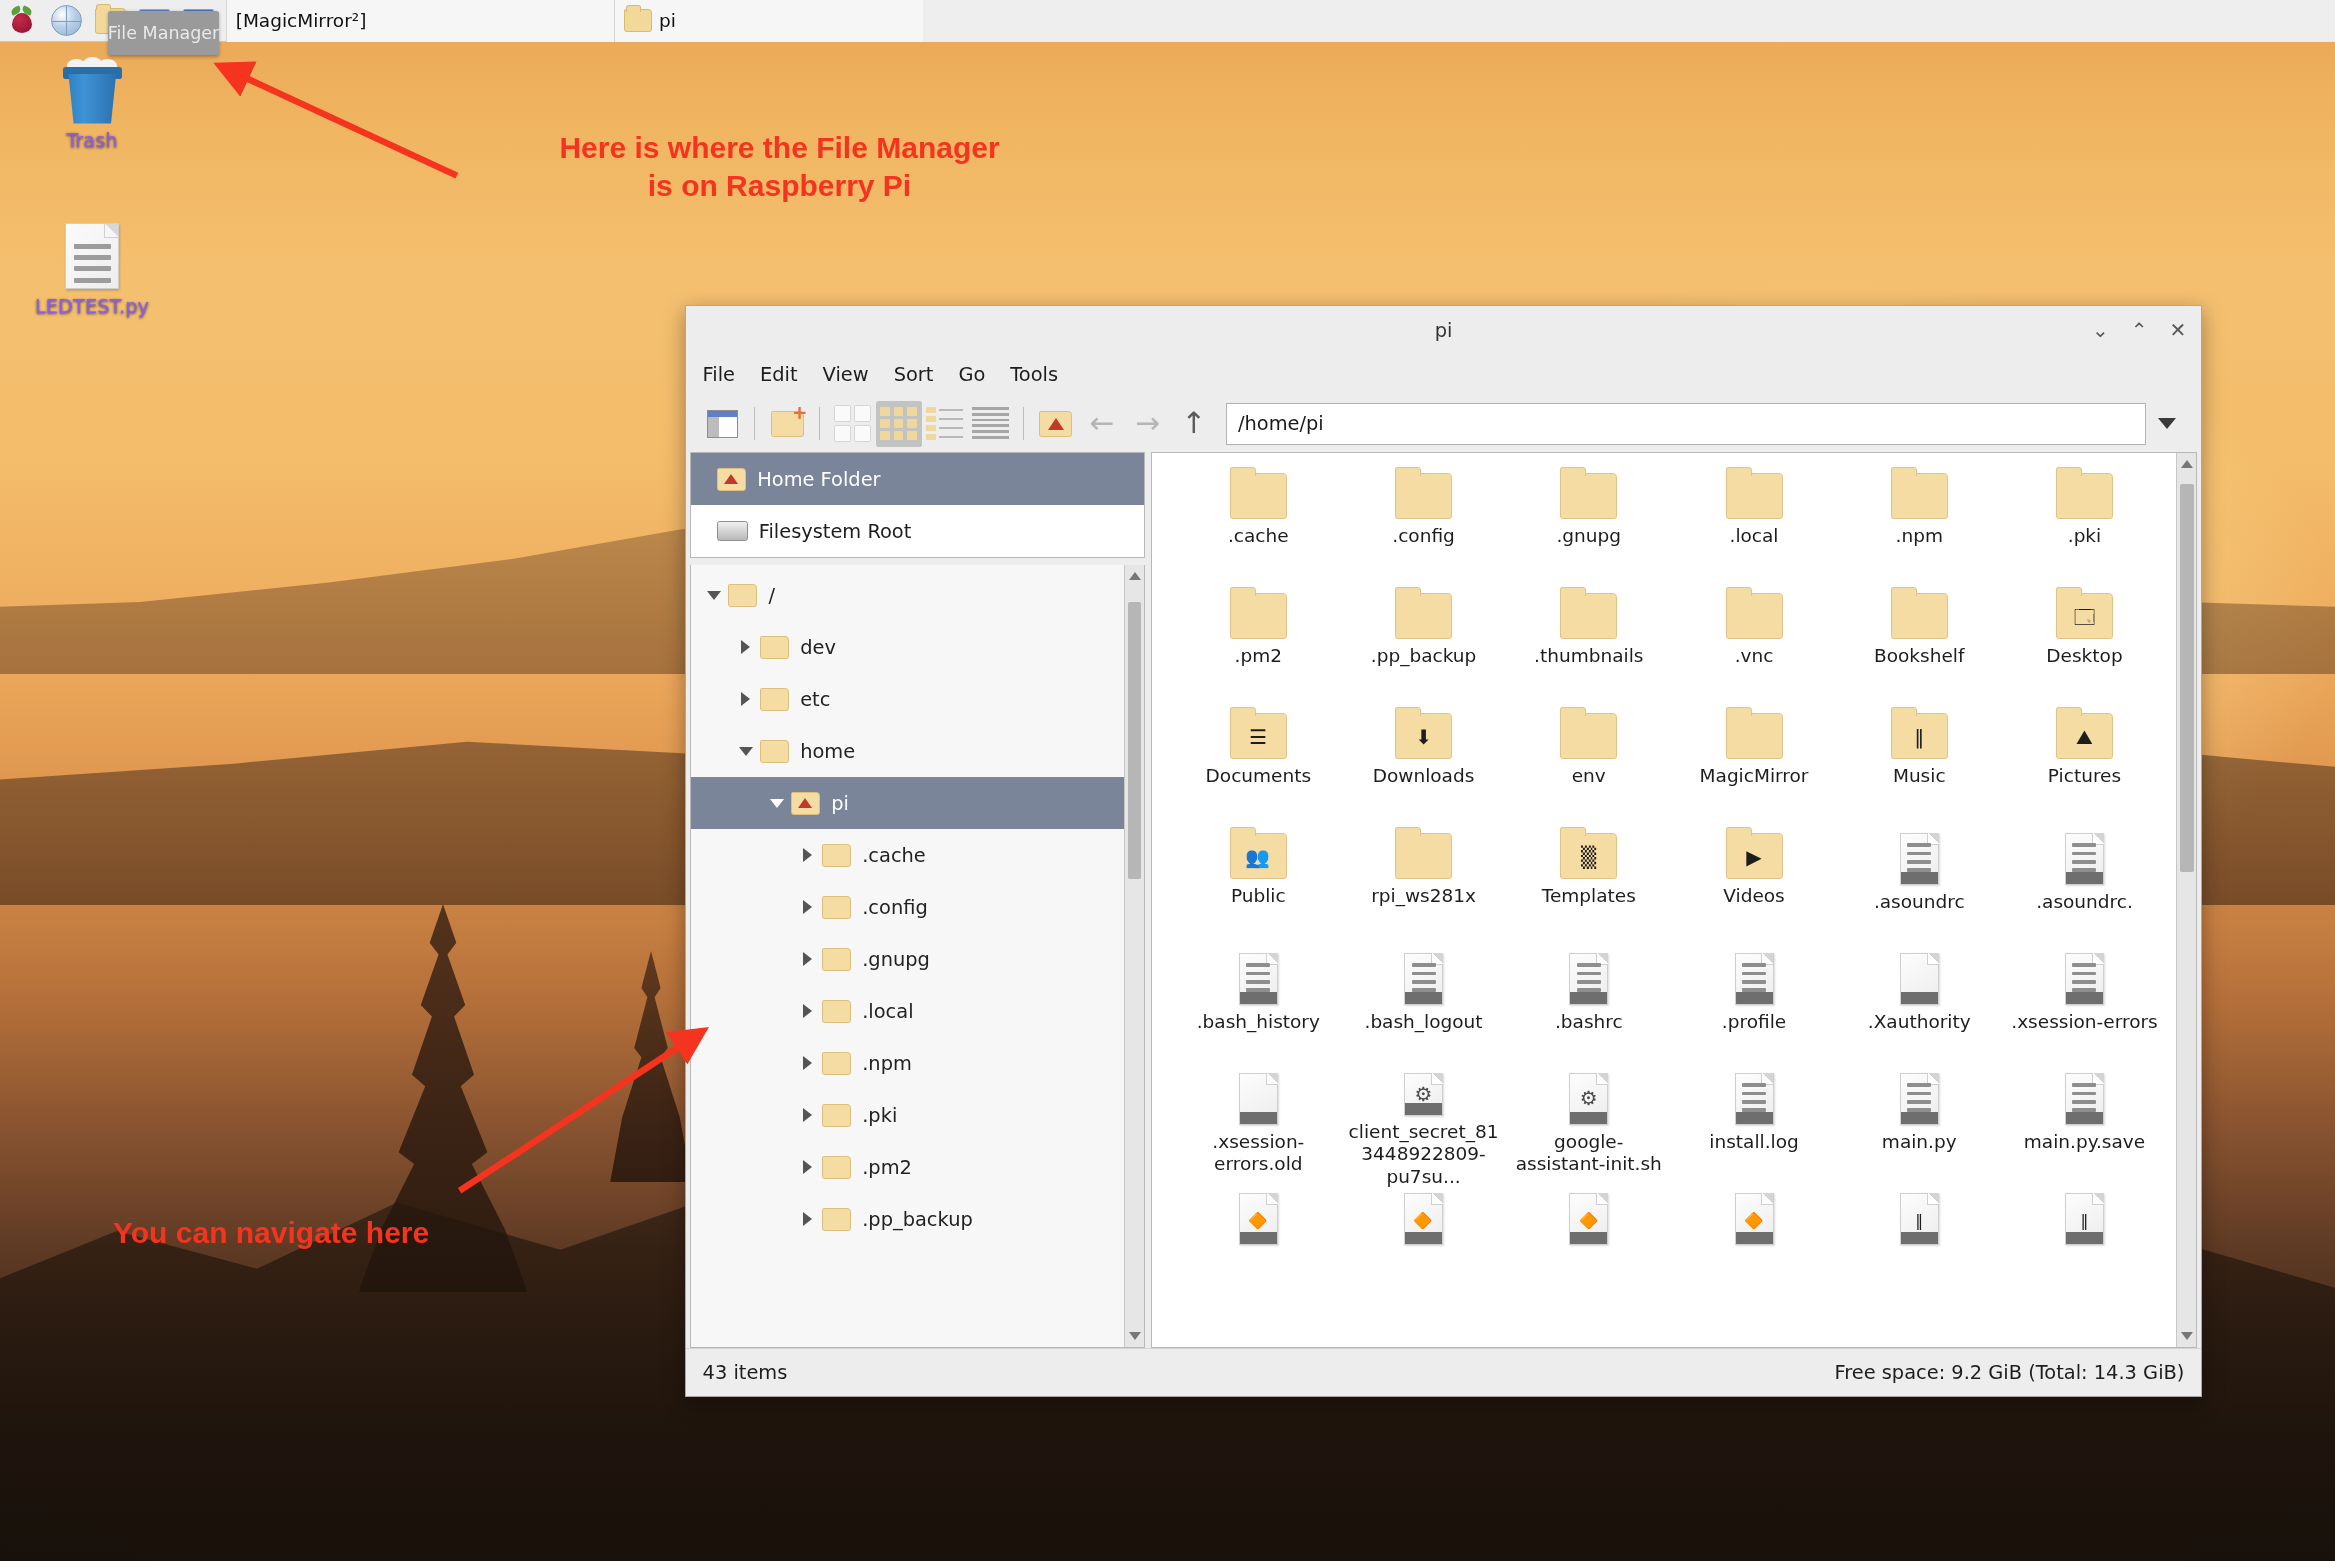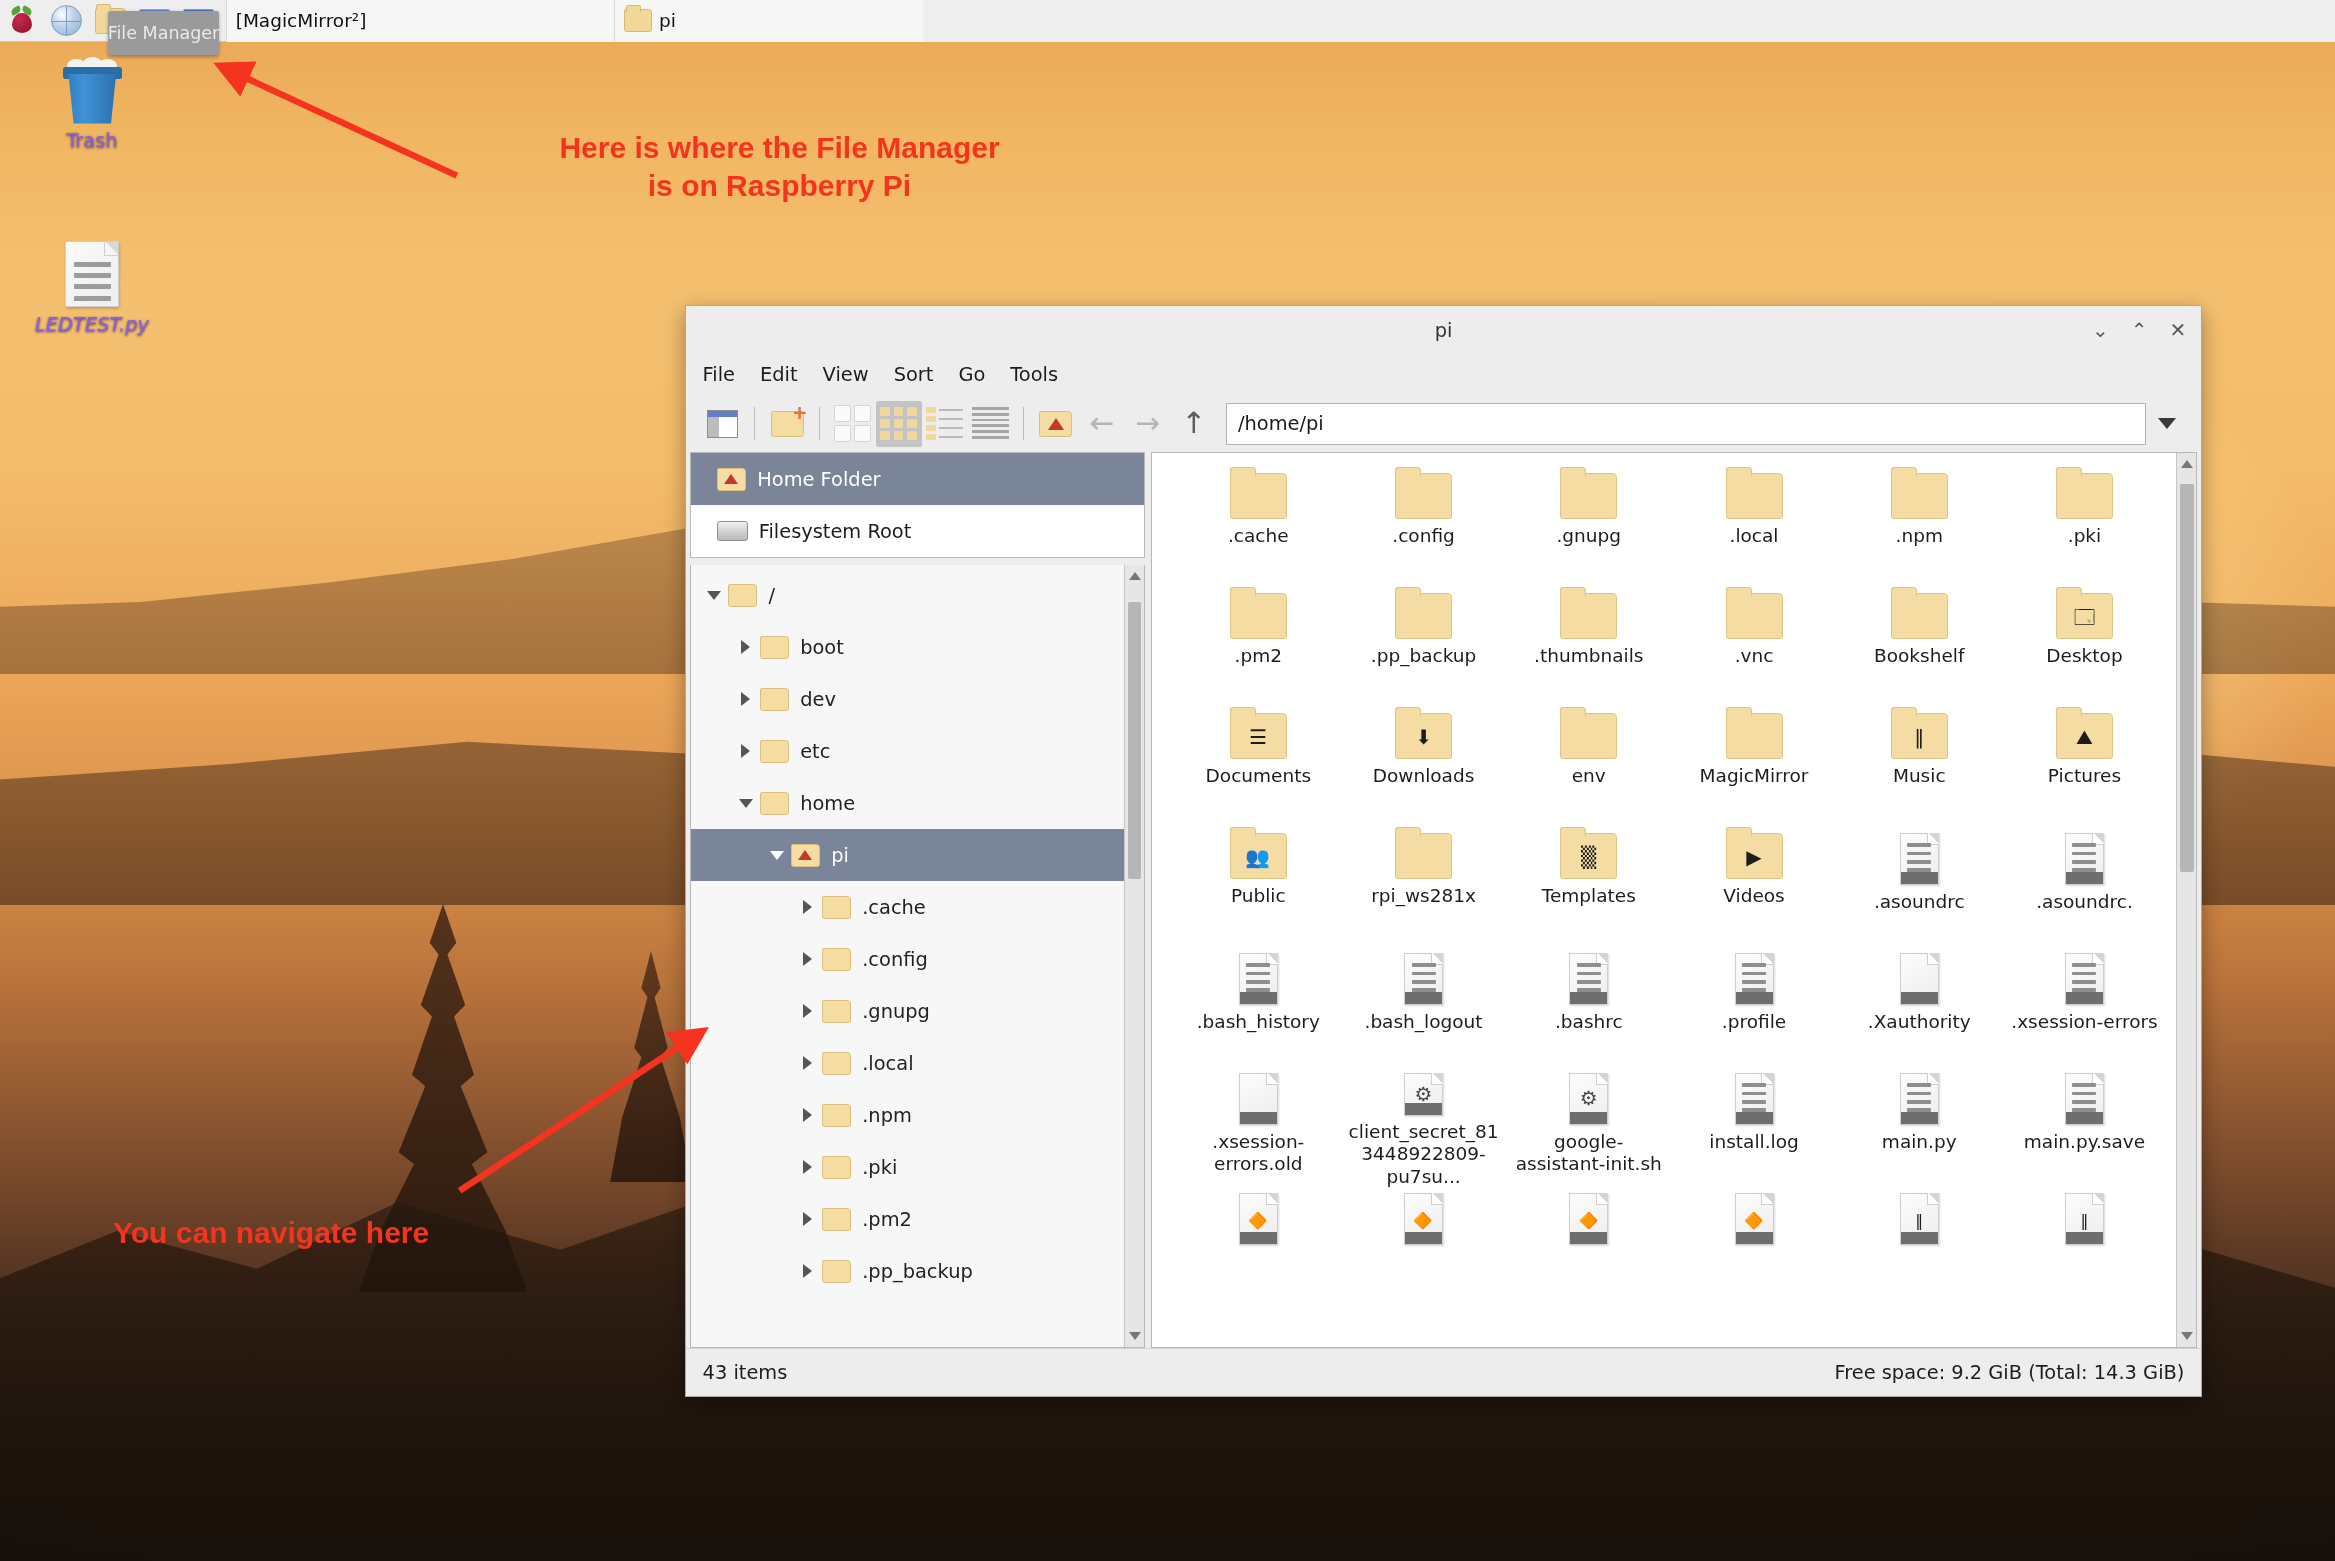--- a/index.html
+++ b/index.html
@@ -117,21 +117,21 @@
     position: absolute; width: 138px;
     display: flex; flex-direction: column; align-items: center; gap: 5.5px;
     z-index: 20;
   }
   .desk-icon .cap {
     color: #8b5cf6; font-size: 19.4px;
     text-shadow: 0 0.9px 2.8px rgba(0,0,0,0.75);
     text-align: center;
   }
   #ic-trash { left: 23px; top: 57px; }
-  #ic-led { left: 23px; top: 241px; font-style: italic; }
+  #ic-led { left: 23px; top: 223px; }
 
   .trash-ico { width: 68px; height: 66px; position: relative; }
   .trash-ico .can {
     position: absolute; left: 8.3px; top: 16.6px; width: 52px; height: 50px;
     background: linear-gradient(to right, #2f7fc2 0%, #3e93d6 35%, #2b6fae 100%);
     clip-path: polygon(4% 0%, 96% 0%, 86% 100%, 14% 100%);
     border-radius: 1.8px;
   }
   .trash-ico .lid {
     position: absolute; left: 4.6px; top: 10px; width: 59px; height: 12px;
@@ -473,27 +473,20 @@
                 <span class="tri-d"></span>
               </span>
               <span class="tf"></span>
               <span>/</span>
             </div>
             <div class="trow" style="padding-left: 41px;">
               <span class="tw">
                 <span class="tri-r"></span>
               </span>
               <span class="tf"></span>
-              <span>boot</span>
-            </div>
-            <div class="trow" style="padding-left: 41px;">
-              <span class="tw">
-                <span class="tri-r"></span>
-              </span>
-              <span class="tf"></span>
               <span>dev</span>
             </div>
             <div class="trow" style="padding-left: 41px;">
               <span class="tw">
                 <span class="tri-r"></span>
               </span>
               <span class="tf"></span>
               <span>etc</span>
             </div>
             <div class="trow" style="padding-left: 41px;">

